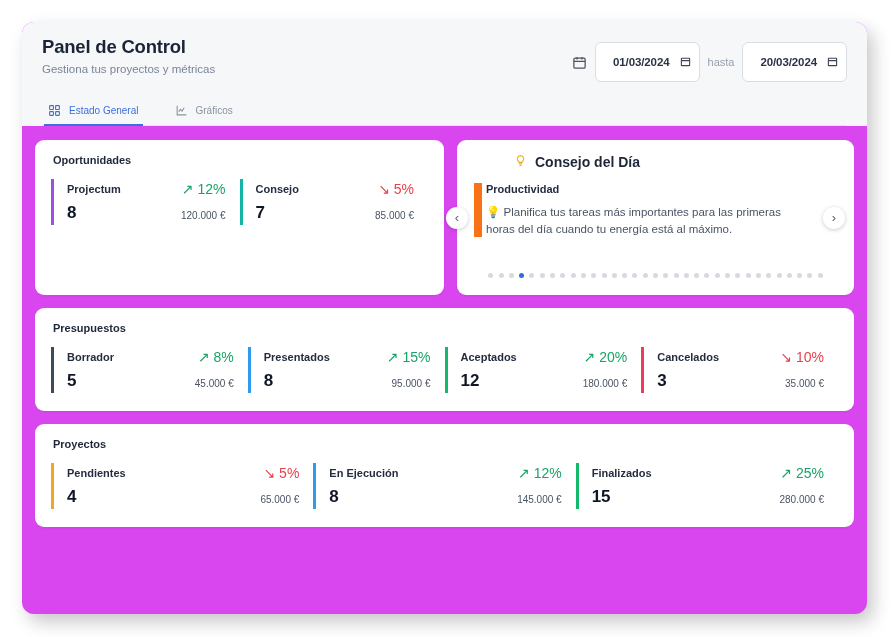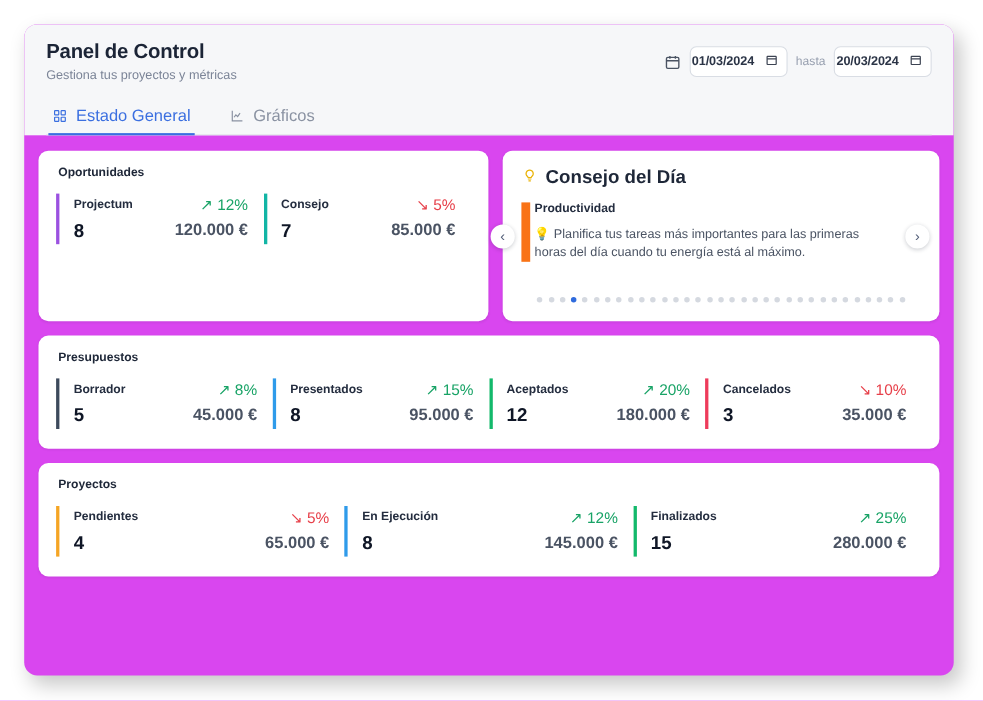--- a/index.html
+++ b/index.html
@@ -57,22 +57,22 @@
   }
   .cal-icon { color: #5b6辅; }
   .cal-icon svg { display: block; }
   .date-field {
     display: flex;
     align-items: center;
     gap: 10px;
     background: #ffffff;
     border: 1px solid #d9dde4;
     border-radius: 6px;
-    padding: 5px 8px 5px 1px;
-    height: 28px;
+    padding: 5px 8px 5px 17px;
+    height: 40px;
   }
   .date-field span.date-text {
     font-size: 11.5px;
     color: #2b3446;
     font-weight: bold;
     letter-spacing: -0.1px;
   }
   .date-sep { font-size: 11px; color: #98a0b0; }
   .picker-glyph { display: block; color: #3c4352; }
 
@@ -83,21 +83,21 @@
     gap: 28px;
     margin-top: 18px;
     border-bottom: 1px solid #e2e5ea;
     padding-left: 2px;
   }
   .tab {
     display: flex;
     align-items: center;
     gap: 8px;
     padding: 4px 4px 7px 4px;
-    font-size: 15px;
+    font-size: 10px;
     color: #8a92a2;
     border-bottom: 2px solid transparent;
     margin-bottom: -1px;
     cursor: pointer;
   }
   .tab.active { color: #3b6fe0; border-bottom-color: #3b6fe0; }
   .tab svg { display: block; }
 
   
   .content {
@@ -160,36 +160,36 @@
     padding-right: 14px;
     margin-top: 7px;
   }
   .metric-value {
     font-size: 17px;
     font-weight: bold;
     color: #0f1626;
     line-height: 1;
   }
   .metric-amount {
-    font-size: 15px;
+    font-size: 10px;
     color: #47506180;
     color: #4a5363;
     white-space: nowrap;
-    font-weight: bold;
   }
 
   
   .tip-title {
     display: flex;
     align-items: center;
     gap: 8px;
     padding: 14px 18px 0 18px;
-    font-size: 17px;
+    font-size: 14px;
     font-weight: bold;
     color: #1e2738;
+    margin-left: 39px;
   }
   .tip-body {
     margin: 13px 44px 0 17px;
     border-left: 8px solid #f97316;
     padding-left: 4px;
   }
   .tip-heading {
     font-size: 11px;
     font-weight: bold;
     color: #242d3f;

